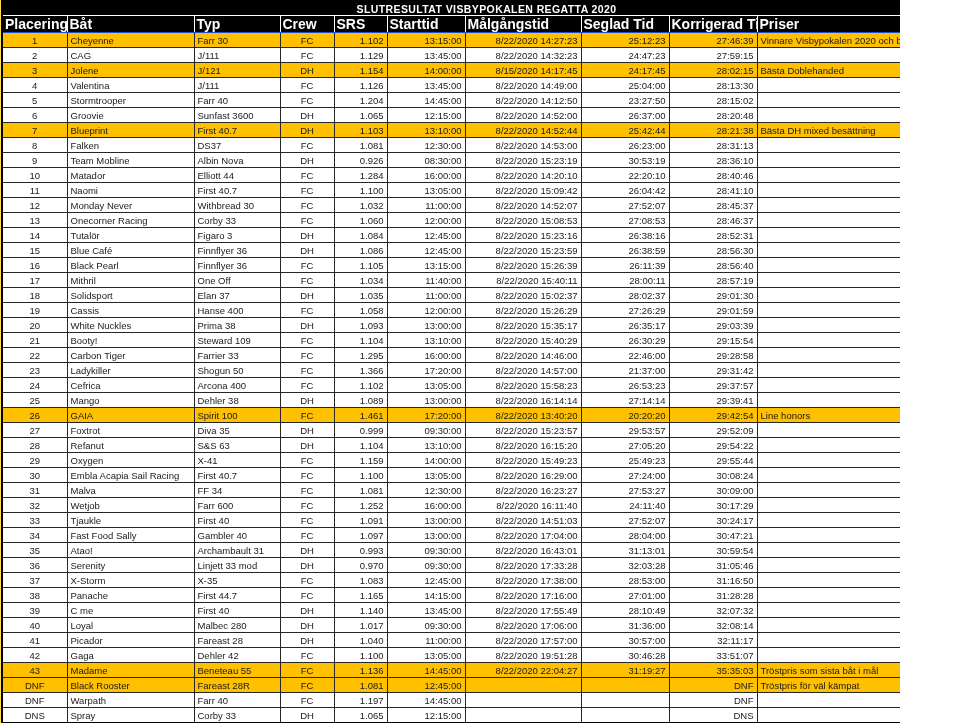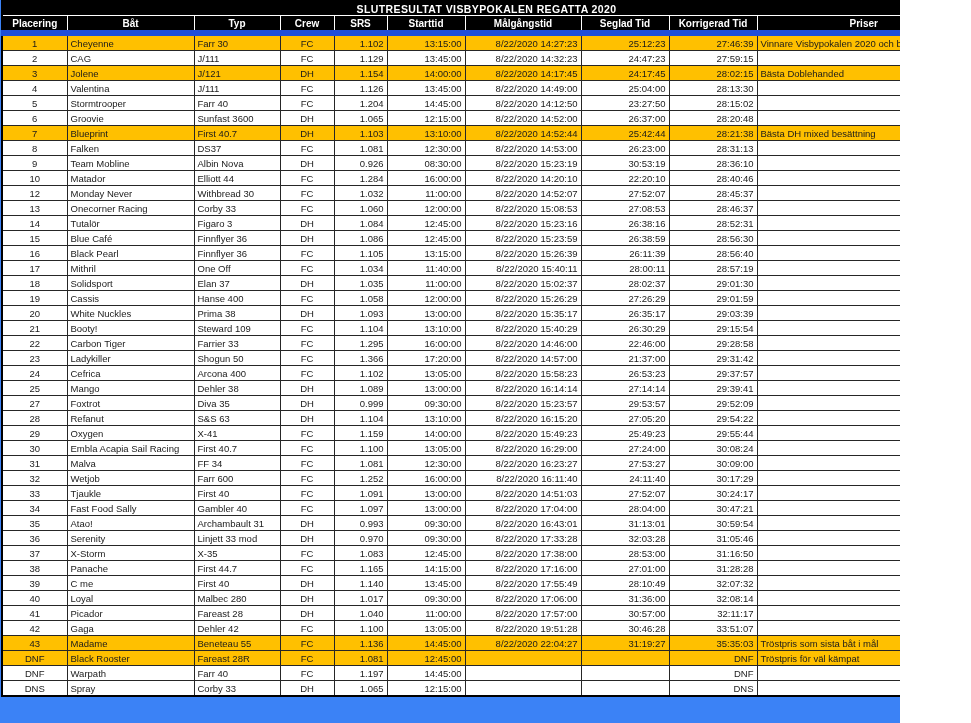--- a/index.html
+++ b/index.html
@@ -4,21 +4,21 @@
 <style>
   html, body {
     margin: 0;
     padding: 0;
     background: #ffffff;
     font-family: "Liberation Sans", sans-serif;
   }
   .page {
     width: 900px;
     height: 723px;
-    background: #3b82f6;
+    background: #fde047;
     overflow: hidden;
   }
   table.results {
     border-collapse: collapse;
     table-layout: fixed;
     width: 969px;
     margin: 0 1px;
     border: 2px solid #000;
   }
   
@@ -30,27 +30,27 @@
     height: 13px;
     text-align: center;
     letter-spacing: 0.4px;
     border-bottom: 1px solid #ffffff;
     padding: 0;
   }
   
   tr.header-row th {
     background: #000000;
     color: #ffffff;
-    font-size: 10px;
+    font-size: 14px;
     font-weight: bold;
     height: 14px;
-    text-align: center;
+    text-align: left;
     border-left: 1px solid #ffffff;
     border-right: 1px solid #ffffff;
-    border-bottom: 6px solid #1d4ed8;
+    border-bottom: 1px solid #1d4ed8;
     padding: 0 2px;
     overflow: hidden;
     white-space: nowrap;
   }
   tr.header-row th:first-child { border-left: none; }
   tr.header-row th:last-child  { border-right: none; }
   
   tbody td {
     border: 1px solid #262626;
     height: 14px;
@@ -125,21 +125,21 @@
           <td class="a-right">27:59:15</td>
           <td class="a-left"></td>
         </tr>
         <tr class="hl">
           <td class="a-center">3</td>
           <td class="a-left">Jolene</td>
           <td class="a-left">J/121</td>
           <td class="a-center">DH</td>
           <td class="a-right">1.154</td>
           <td class="a-right">14:00:00</td>
-          <td class="a-right">8/22/2020 14:17:45</td>
+          <td class="a-right">8/15/2020 14:17:45</td>
           <td class="a-right">24:17:45</td>
           <td class="a-right">28:02:15</td>
           <td class="a-left">Bästa Doblehanded</td>
         </tr>
         <tr>
           <td class="a-center">4</td>
           <td class="a-left">Valentina</td>
           <td class="a-left">J/111</td>
           <td class="a-center">FC</td>
           <td class="a-right">1.126</td>
@@ -215,20 +215,32 @@
           <td class="a-left">Elliott 44</td>
           <td class="a-center">FC</td>
           <td class="a-right">1.284</td>
           <td class="a-right">16:00:00</td>
           <td class="a-right">8/22/2020 14:20:10</td>
           <td class="a-right">22:20:10</td>
           <td class="a-right">28:40:46</td>
           <td class="a-left"></td>
         </tr>
         <tr>
+          <td class="a-center">11</td>
+          <td class="a-left">Naomi</td>
+          <td class="a-left">First 40.7</td>
+          <td class="a-center">FC</td>
+          <td class="a-right">1.100</td>
+          <td class="a-right">13:05:00</td>
+          <td class="a-right">8/22/2020 15:09:42</td>
+          <td class="a-right">26:04:42</td>
+          <td class="a-right">28:41:10</td>
+          <td class="a-left"></td>
+        </tr>
+        <tr>
           <td class="a-center">12</td>
           <td class="a-left">Monday Never</td>
           <td class="a-left">Withbread 30</td>
           <td class="a-center">FC</td>
           <td class="a-right">1.032</td>
           <td class="a-right">11:00:00</td>
           <td class="a-right">8/22/2020 14:52:07</td>
           <td class="a-right">27:52:07</td>
           <td class="a-right">28:45:37</td>
           <td class="a-left"></td>
@@ -381,20 +393,32 @@
           <td class="a-center">25</td>
           <td class="a-left">Mango</td>
           <td class="a-left">Dehler 38</td>
           <td class="a-center">DH</td>
           <td class="a-right">1.089</td>
           <td class="a-right">13:00:00</td>
           <td class="a-right">8/22/2020 16:14:14</td>
           <td class="a-right">27:14:14</td>
           <td class="a-right">29:39:41</td>
           <td class="a-left"></td>
+        </tr>
+        <tr class="hl">
+          <td class="a-center">26</td>
+          <td class="a-left">GAIA</td>
+          <td class="a-left">Spirit 100</td>
+          <td class="a-center">FC</td>
+          <td class="a-right">1.461</td>
+          <td class="a-right">17:20:00</td>
+          <td class="a-right">8/22/2020 13:40:20</td>
+          <td class="a-right">20:20:20</td>
+          <td class="a-right">29:42:54</td>
+          <td class="a-left">Line honors</td>
         </tr>
         <tr>
           <td class="a-center">27</td>
           <td class="a-left">Foxtrot</td>
           <td class="a-left">Diva 35</td>
           <td class="a-center">DH</td>
           <td class="a-right">0.999</td>
           <td class="a-right">09:30:00</td>
           <td class="a-right">8/22/2020 15:23:57</td>
           <td class="a-right">29:53:57</td>

